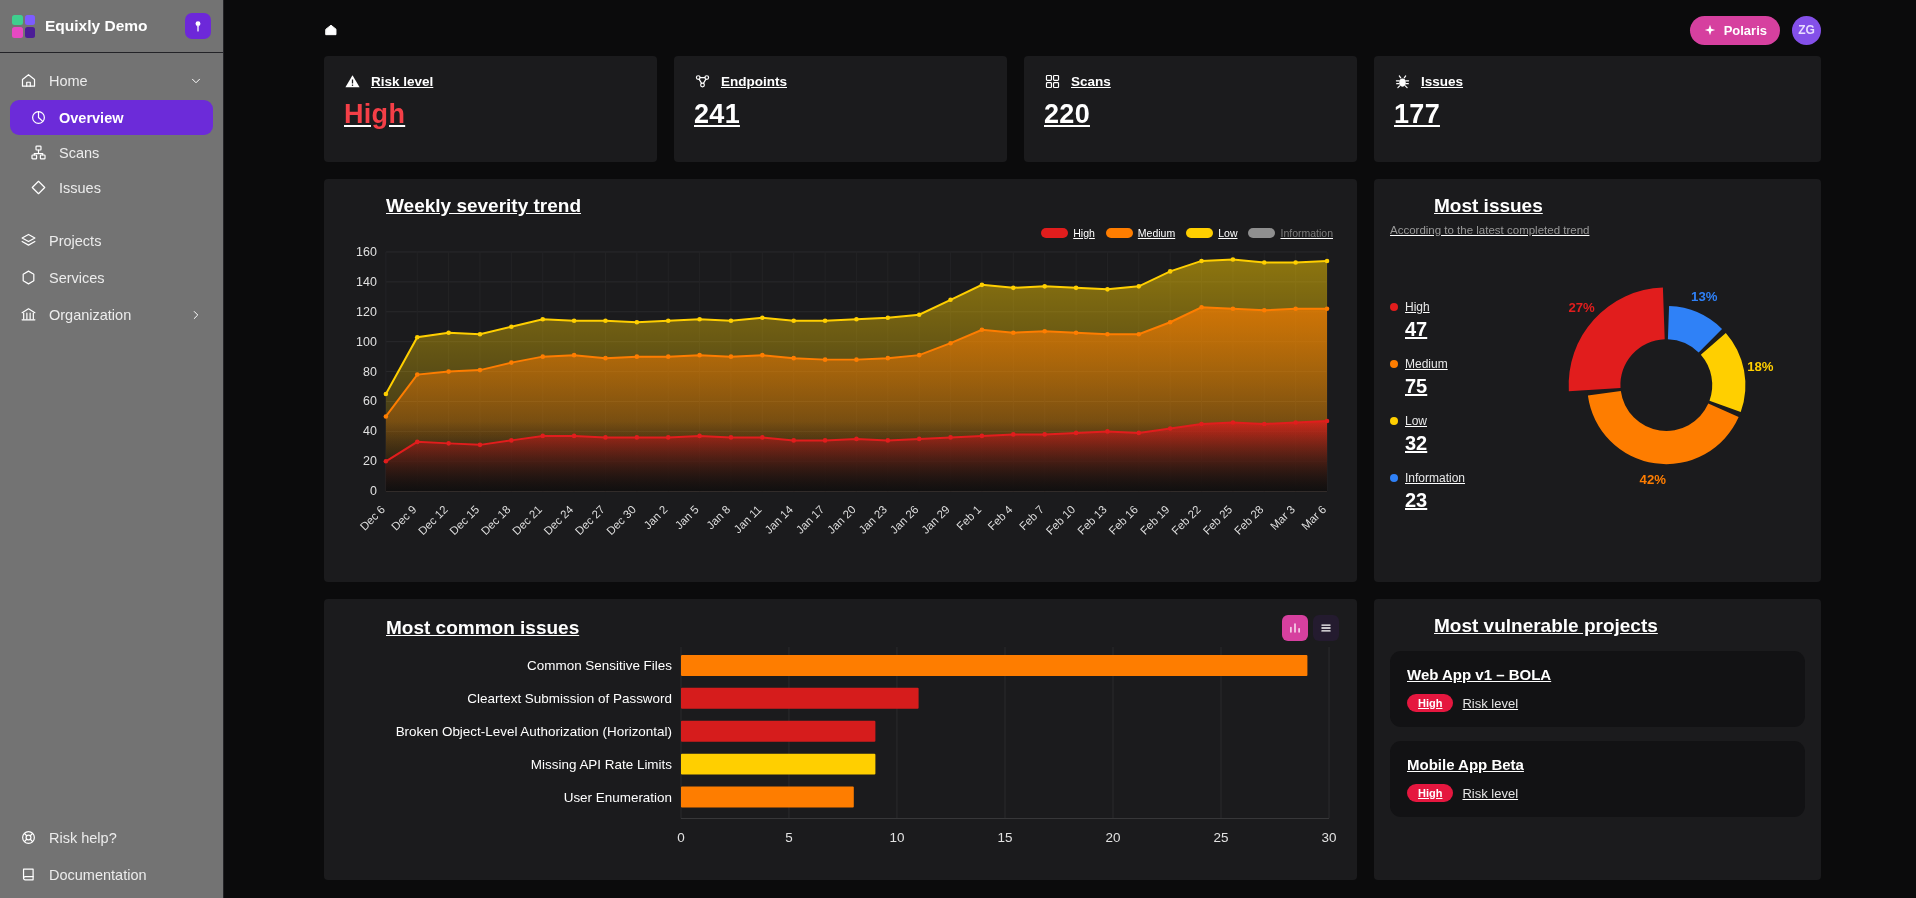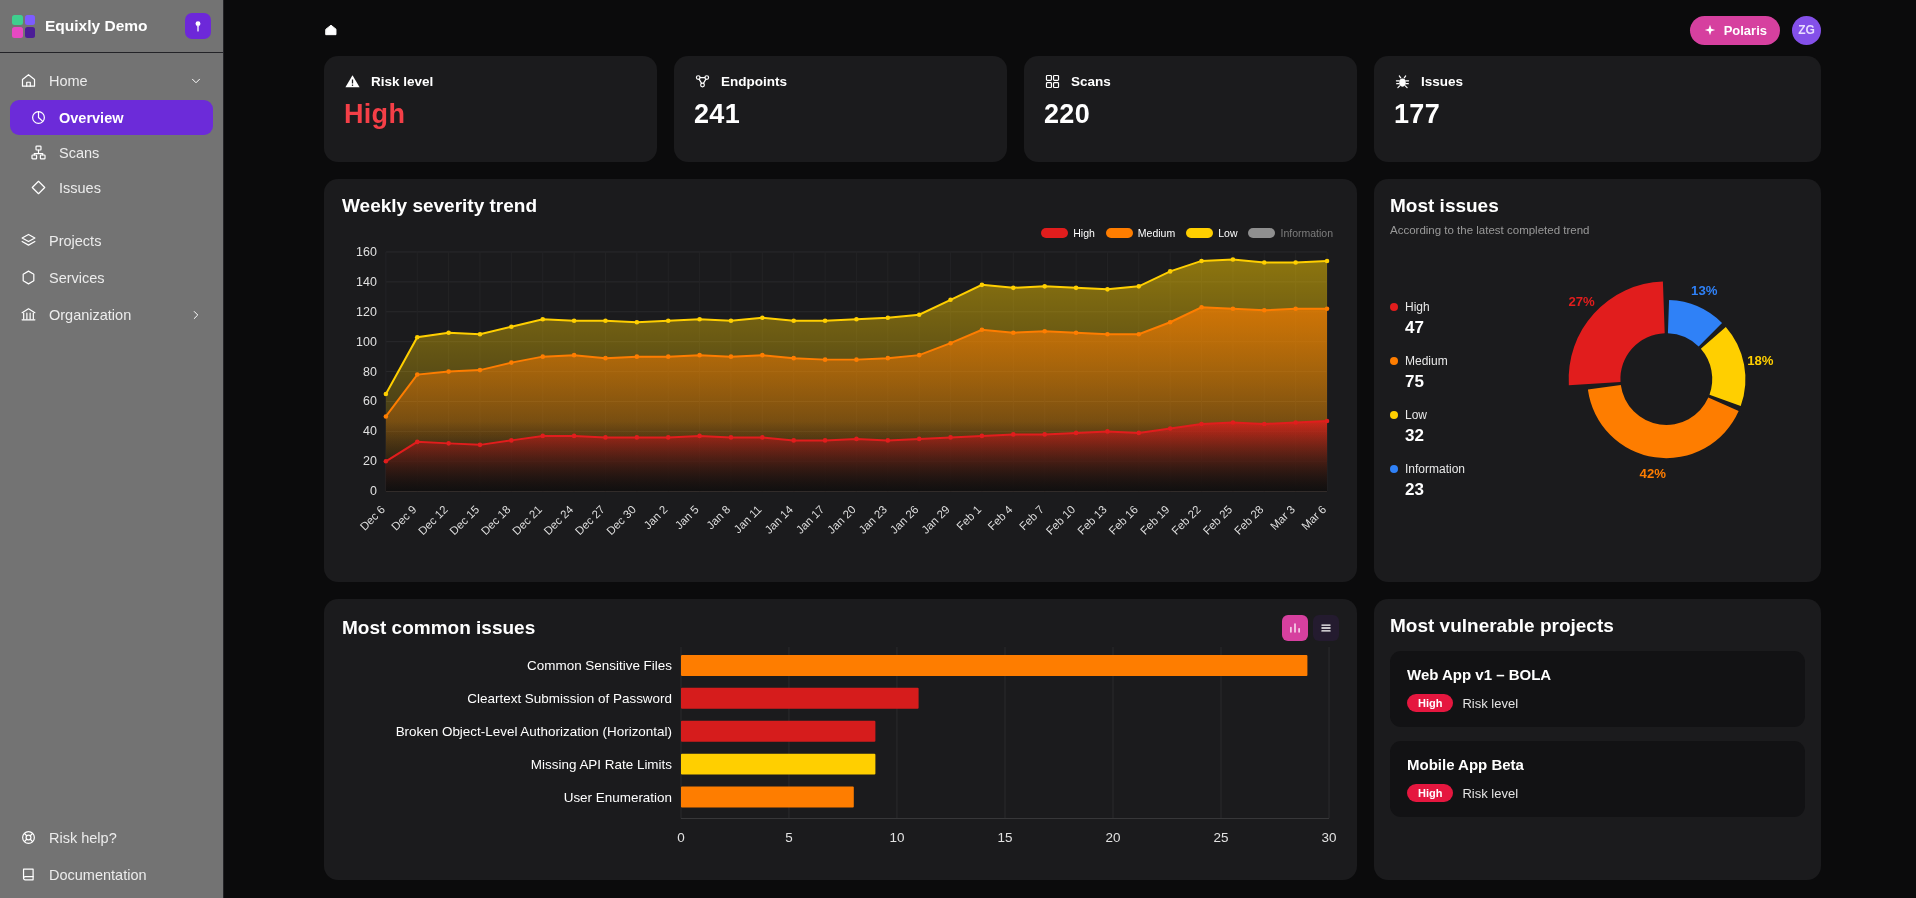--- a/index.html
+++ b/index.html
@@ -30,42 +30,42 @@
   .icn.sm { width:14px; height:14px; }
 
   
   .main { flex:1; padding:10px 95px 0 100px; display:flex; flex-direction:column; }
   .topbar { height:40px; display:flex; align-items:center; }
   .topbar-right { margin-left:auto; display:flex; align-items:center; }
   .polaris-btn { background:#d6409f; color:#fff; border:none; border-radius:15px; height:29px; padding:8px 13px; display:flex; align-items:center; gap:7px; font-size:13px; font-weight:700; cursor:pointer; font-family:"Liberation Sans",sans-serif; }
   .avatar { width:29px; height:29px; border-radius:50%; background:#8450e9; color:#e7dcff; display:flex; align-items:center; justify-content:center; font-size:12px; font-weight:700; margin-left:12px; cursor:pointer; }
 
   .grid { margin-top:6px; display:grid; grid-template-columns:1fr 1fr 1fr 447px; grid-template-rows:106px 403px 281px; gap:17px; }
-  .card { background:#1b1b1d; border-radius:14px; }
+  .card { background:#1b1b1d; border-radius:4px;text-decoration:underline; }
 
   .stat-card { padding:17px 20px; }
   .stat-head { display:flex; align-items:center; gap:10px; font-size:13.5px; font-weight:700; }
   .stat-value { font-size:27px; font-weight:700; margin-top:9px; letter-spacing:.3px; }
   .stat-value.red { color:#f43f47; }
 
   .trend-card { grid-column:1 / 4; padding:16px 18px 8px 18px; }
-  .card-title { font-size:19px; font-weight:700; }
+  .card-title { font-size:19px; font-weight:700;margin-left:44px; }
   .trend-legend { display:flex; justify-content:flex-end; align-items:center; gap:11px; margin:10px 6px -2px 0; font-size:10.5px; }
   .tl-item { display:flex; align-items:center; gap:5px; color:#fff; }
   .tl-pill { width:27px; height:10px; border-radius:5px; display:inline-block; }
   .pill-high { background:#e11d1d; } .pill-med { background:#fe7d00; } .pill-low { background:#ffcf00; }
   .pill-info { background:#8f8f8f; } .tl-item.dim { color:#7d7d7d; }
 
   .oi-card { grid-column:4; padding:16px 16px; }
   .subtitle { font-size:11.5px; color:#999; margin-top:7px; }
   .oi-body { display:flex; margin-top:26px; }
   .oi-legend { width:122px; display:flex; flex-direction:column; gap:16px; padding-top:38px; }
   .oi-item .lbl { display:flex; align-items:center; gap:7px; font-size:12px; color:#e8e8e8; }
   .dot { width:8px; height:8px; border-radius:50%; display:inline-block; }
-  .oi-item .val { font-size:17px; font-weight:700; margin:4px 0 0 15px; }
+  .oi-item .val { font-size:20px; font-weight:700; margin:4px 0 0 15px; }
 
   .ci-card { grid-column:1 / 4; padding:16px 18px 6px 18px; }
   .ci-head { display:flex; align-items:center; }
   .toggle-group { margin-left:auto; display:flex; gap:5px; }
   .tgl { width:26px; height:26px; border:none; border-radius:6px; display:flex; align-items:center; justify-content:center; cursor:pointer; }
   .tgl.active { background:#d6409f; }
   .tgl.inactive { background:#241b2f; }
 
   .vp-card { grid-column:4; padding:16px 16px; }
   .vp-item { background:#121214; border-radius:11px; padding:15px 17px; margin-top:14px; cursor:pointer; }

